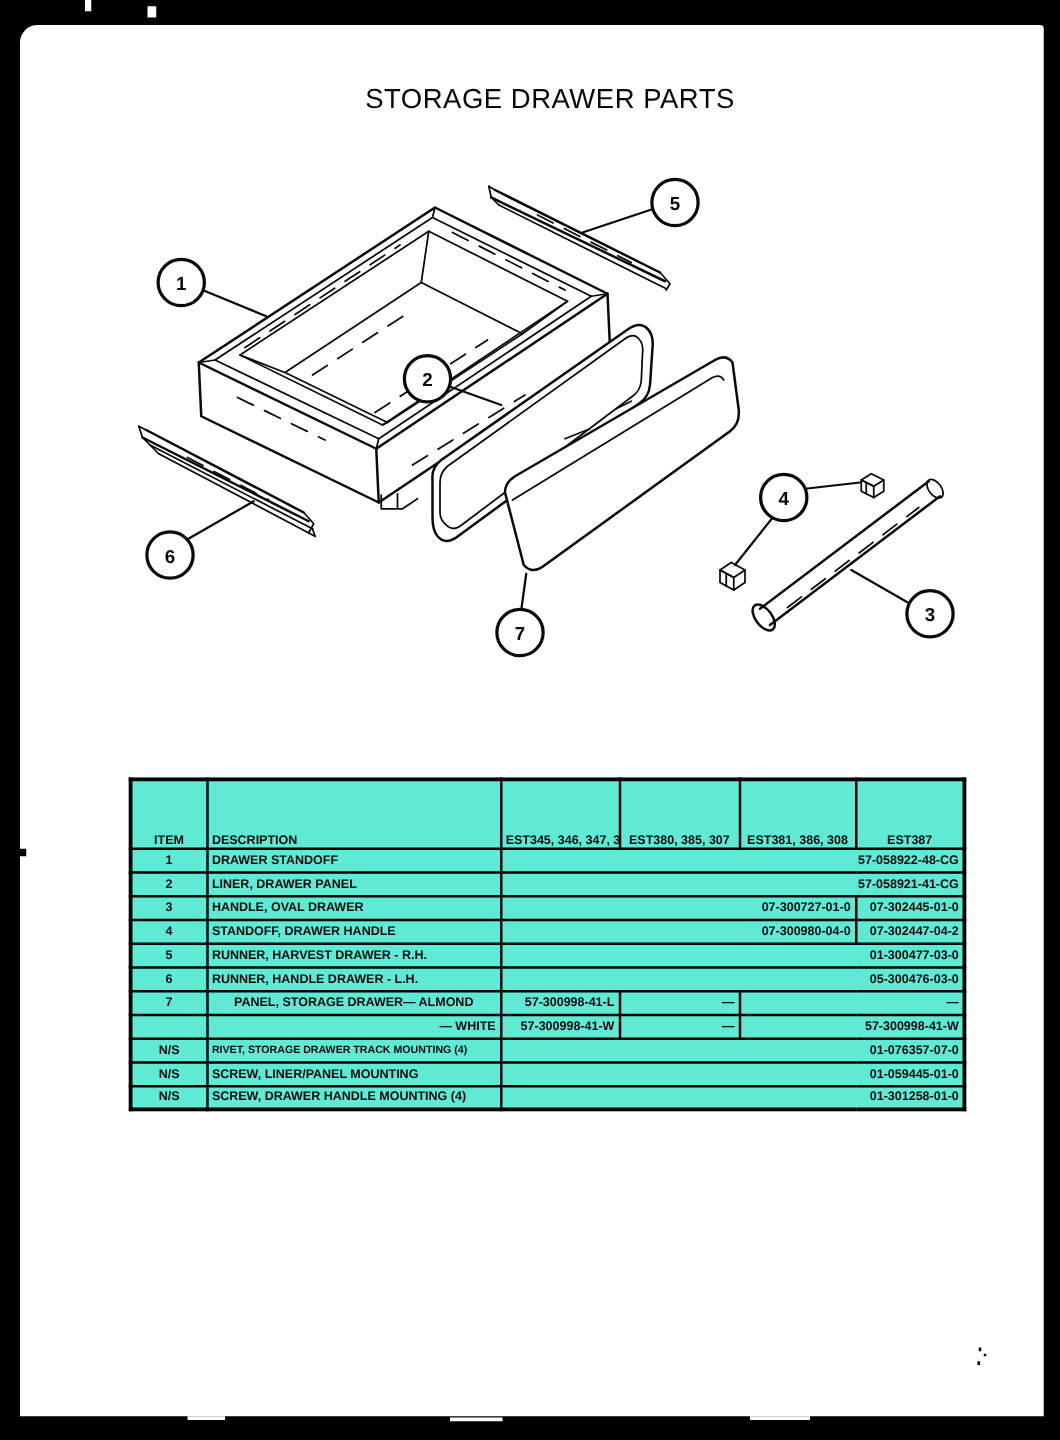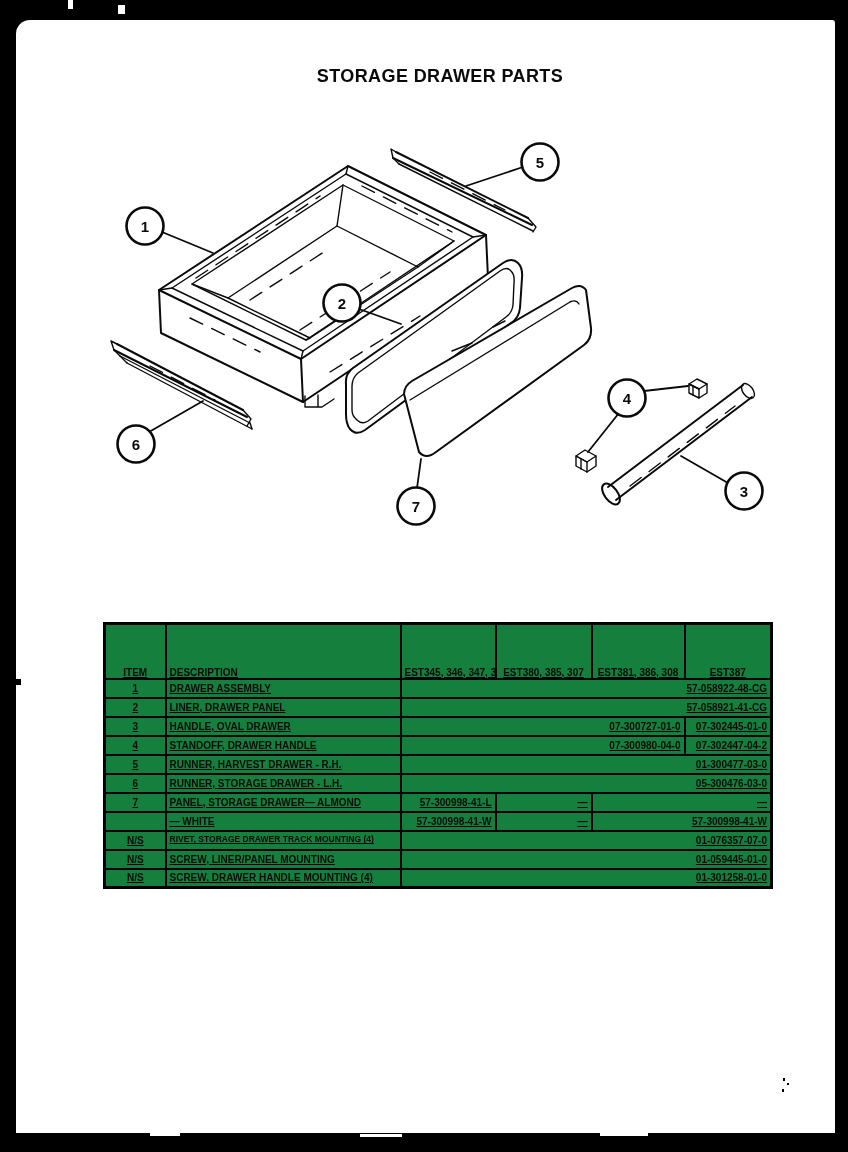--- a/index.html
+++ b/index.html
@@ -15,52 +15,51 @@
     position:absolute;left:16px;top:20px;right:13px;bottom:19px;
     background:#fff;
     border-top-left-radius:14px;
     border-top-right-radius:3px;
   }
   .speck{position:absolute;background:#fff;}
   .ink{position:absolute;background:#000;}
   .title{
     position:absolute;top:66px;left:50px;width:780px;
     text-align:center;
-    font-size:18px;font-weight:bold;letter-spacing:.4px;
+    font-size:22px;font-weight:normal;letter-spacing:.4px;
     color:#0a0a0a;
   }
   svg.diagram{position:absolute;left:90px;top:140px;}
   svg .ln{fill:none;stroke:#0a0a0a;stroke-width:2;stroke-linecap:round;stroke-linejoin:round;}
   svg .thin{fill:none;stroke:#0a0a0a;stroke-width:1.4;stroke-linecap:round;stroke-linejoin:round;}
   svg .fillw{fill:#fff;stroke:#0a0a0a;stroke-width:2;stroke-linejoin:round;}
   svg .dash{fill:none;stroke:#0a0a0a;stroke-width:1.4;stroke-dasharray:14 10;stroke-linecap:round;}
   svg .leader{fill:none;stroke:#0a0a0a;stroke-width:1.8;stroke-linecap:round;}
   svg .co{fill:#fff;stroke:#0a0a0a;stroke-width:2.6;}
   svg .co-num{font-family:"Liberation Sans",sans-serif;font-size:15px;font-weight:700;fill:#0a0a0a;text-anchor:middle;}
   table.parts{
     position:absolute;left:103px;top:622px;width:667px;
-    border-collapse:collapse;table-layout:fixed;background:#15803d;
+    border-collapse:collapse;table-layout:fixed;background:#5eead4;
     border:3px solid #000;
-    text-decoration:underline;
   }
   table.parts th,table.parts td{
     border:2px solid #000;
     font-weight:bold;font-size:10px;line-height:1.1;
     padding:0 3px;overflow:hidden;white-space:nowrap;
     color:#0a0a0a;
   }
   table.parts tr{height:19px;}
   table.parts tr.hdr{height:55px;}
   th.th-item{vertical-align:bottom;text-align:center;padding-bottom:4px;}
   th.th-desc{vertical-align:bottom;text-align:left;padding-bottom:4px;padding-left:5px;}
   th.th-model{vertical-align:bottom;text-align:center;white-space:pre-line;padding-bottom:3px;font-size:9.5px;}
   td.item{text-align:center;}
   td.desc{text-align:left;padding-left:5px;}
-  td.desc .desc-flex{display:flex;justify-content:flex-start;align-items:center;}
-  td.desc-right{text-align:left;padding-right:8px;}
+  td.desc .desc-flex{display:flex;justify-content:center;align-items:center;}
+  td.desc-right{text-align:right;padding-right:8px;}
   td.pn{text-align:right;padding:0 1px;font-size:10px;}
   tr.small-desc td.desc{font-size:8.5px;}
 </style>
 </head>
 <body>
 
 <div class="page"></div>
 
 <div class="speck" style="left:68px;top:0;width:5px;height:9px;"></div>
 <div class="speck" style="left:118px;top:5px;width:7px;height:9px;"></div>
@@ -203,21 +202,21 @@
 347, 356,
 357</th>
     <th class="th-model">EST380, 385,
 307</th>
     <th class="th-model">EST381, 386,
 308</th>
     <th class="th-model">EST387</th>
   </tr>
   <tr>
     <td class="item">1</td>
-    <td class="desc">DRAWER ASSEMBLY</td>
+    <td class="desc">DRAWER STANDOFF</td>
     <td class="pn" colspan="4">57-058922-48-CG</td>
   </tr>
   <tr>
     <td class="item">2</td>
     <td class="desc">LINER, DRAWER PANEL</td>
     <td class="pn" colspan="4">57-058921-41-CG</td>
   </tr>
   <tr>
     <td class="item">3</td>
     <td class="desc">HANDLE, OVAL DRAWER</td>
@@ -230,21 +229,21 @@
     <td class="pn" colspan="3">07-300980-04-0</td>
     <td class="pn">07-302447-04-2</td>
   </tr>
   <tr>
     <td class="item">5</td>
     <td class="desc">RUNNER, HARVEST DRAWER - R.H.</td>
     <td class="pn" colspan="4">01-300477-03-0</td>
   </tr>
   <tr>
     <td class="item">6</td>
-    <td class="desc">RUNNER, STORAGE DRAWER - L.H.</td>
+    <td class="desc">RUNNER, HANDLE DRAWER - L.H.</td>
     <td class="pn" colspan="4">05-300476-03-0</td>
   </tr>
   <tr>
     <td class="item">7</td>
     <td class="desc">
       <div class="desc-flex">
         <span>PANEL, STORAGE DRAWER</span>
         <span>— ALMOND</span>
       </div>
     </td>

